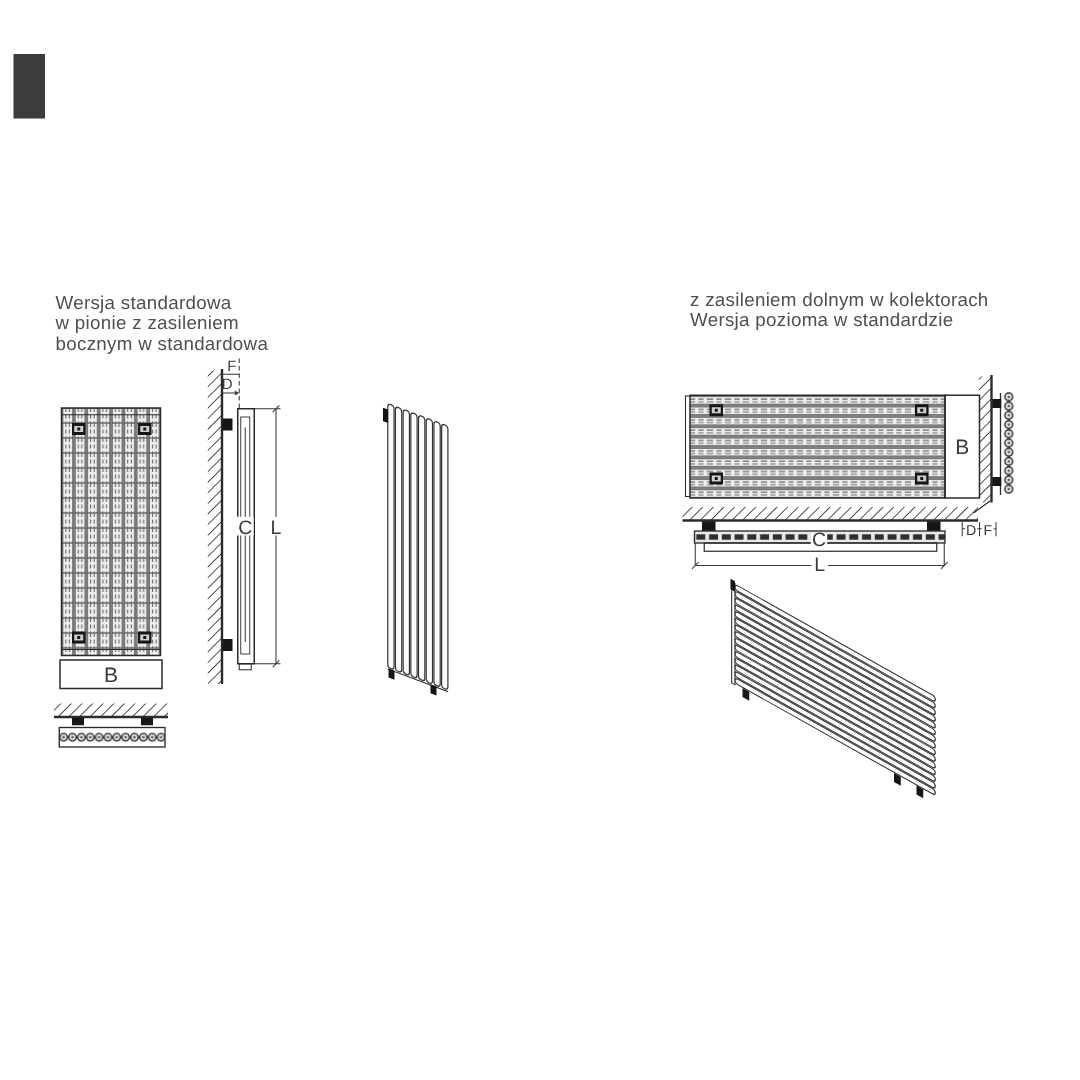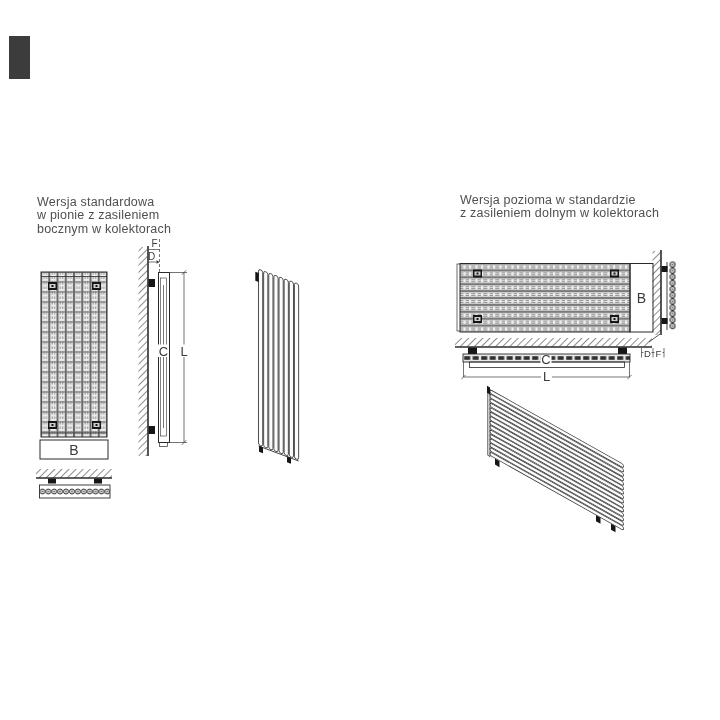--- a/index.html
+++ b/index.html
@@ -24,26 +24,26 @@
   .tube3{fill:#fcfcfc;stroke:#333;stroke-width:0.8;}
 </style>
 </head>
 <body>
 
 <div class="corner"></div>
 
 <div class="title" style="left:37px;top:196px;">
   <div>Wersja standardowa</div>
   <div>w pionie z zasileniem</div>
-  <div>bocznym w kolektorach</div>
+  <div>bocznym w standardowa</div>
 </div>
 
 <div class="title" style="left:460px;top:194px;">
+  <div>z zasileniem dolnym w kolektorach</div>
   <div>Wersja pozioma w standardzie</div>
-  <div>z zasileniem dolnym w kolektorach</div>
 </div>
 
 <svg width="720" height="720" viewBox="0 0 720 720">
   <defs>
     <pattern id="hatch" width="5" height="5" patternUnits="userSpaceOnUse" patternTransform="rotate(45)">
       <line x1="0" y1="0" x2="0" y2="5" stroke="#2b2b2b" stroke-width="1.1"></line>
     </pattern>
     <pattern id="tubesV" width="8.25" height="10" patternUnits="userSpaceOnUse" patternTransform="translate(41,272)">
       <rect width="8.25" height="10" fill="#b8b8b8"></rect>
       <rect x="0.7" width="6.9" height="10" fill="#ededed" stroke="#3a3a3a" stroke-width="0.7"></rect>

